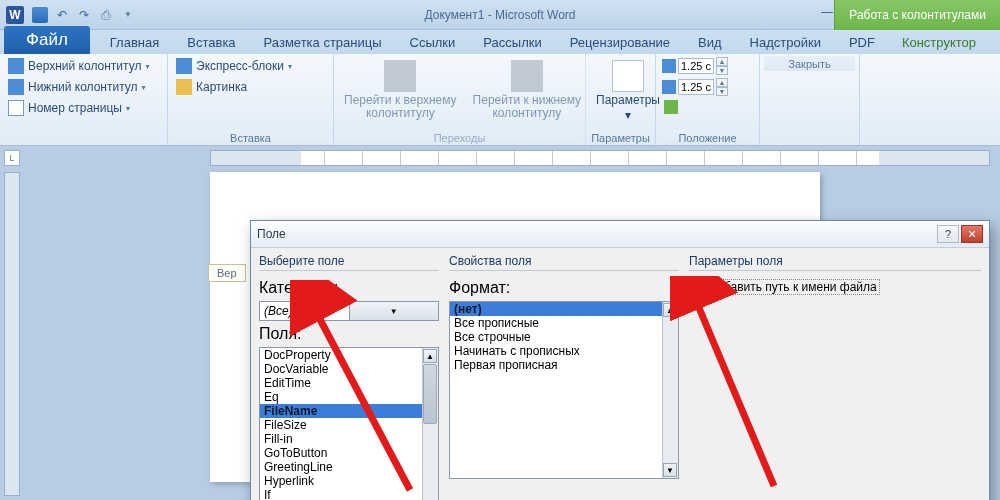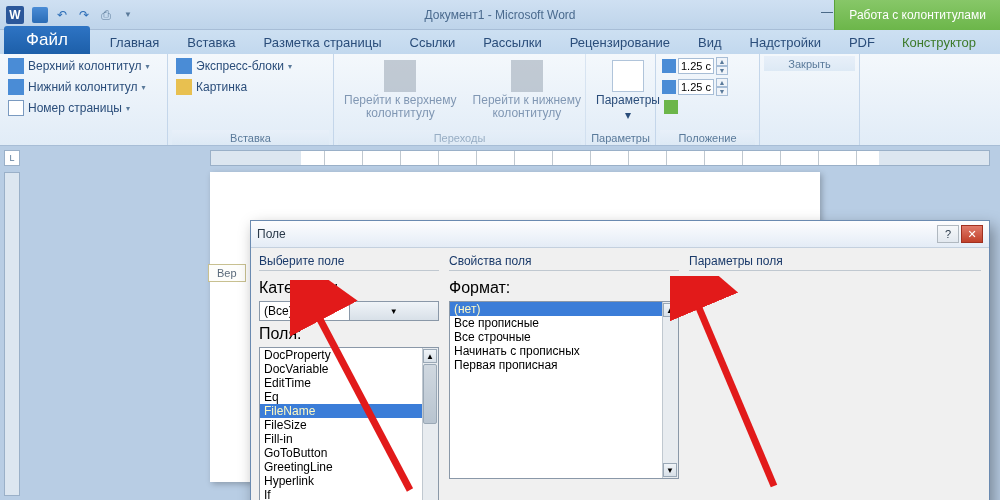--- a/index.html
+++ b/index.html
@@ -265,21 +265,21 @@
     font-size: 12px;
     border-bottom: 1px solid #c0c8d0;
     padding-bottom: 2px;
     margin-bottom: 4px;
   }
   label.small { font-size: 16px; }
   .combo {
     display:flex; border:1px solid #8a98a8;
     background:#fff; height:20px;
   }
-  .combo span { flex:1; padding: 2px 4px; }
+  .combo span { flex:1; padding: 2px 4px; font-style: italic; }
   .combo .cbtn { width:16px; background: linear-gradient(#f0f4f8,#d8e0e8); border-left:1px solid #8a98a8; display:flex;align-items:center;justify-content:center; font-size:8px;}
   .listbox {
     border:1px solid #8a98a8;
     background:#fff;
     height: 180px;
     overflow: hidden;
     position: relative;
     font-size: 12px;
   }
   .listbox .track {
@@ -290,21 +290,21 @@
     position:absolute; right:1px; top:16px; width:14px; height:60px;
     background:linear-gradient(#d0d8e0,#b8c4d0); border:1px solid #9aa8b6; border-radius:2px;
   }
   .listbox .sbtn {
     position:absolute; right:1px; width:14px; height:14px;
     background:linear-gradient(#f0f4f8,#d8e0e8); border:1px solid #9aa8b6;
     font-size:8px; display:flex;align-items:center;justify-content:center;
   }
   .listbox .sbtn.up{top:1px;} .listbox .sbtn.dn{bottom:1px;}
   .li { padding: 0px 4px; line-height: 14px; cursor:default; margin-right:16px;}
-  .li.selected { background:#3b7dd8; color:#fef9c3; }
+  .li.selected { background:#3b7dd8; color:#0f172a;font-weight:bold; }
   .listbox.fmt { height: 178px; }
   .checkbox-row {
     display:flex; align-items:center; gap:4px;
     font-size:12px;
   }
   .checkbox-row input { width:13px; height:13px; }
   .checkbox-row .lbl { border:1px dotted #888; padding: 0 2px; }
 
   
   .arrow {
@@ -518,20 +518,24 @@
             <div class="li">Первая прописная</div>
           </div>
         <div class="track"></div>
         <div class="sbtn up">▲</div>
         <div class="sbtn dn">▼</div>
       </div>
     </div>
 
     <div class="col c3">
       <div class="section-title">Параметры поля</div>
+      <div class="checkbox-row">
+        <input type="checkbox" id="cb1" checked="" style="">
+        <span class="lbl">Добавить путь к имени файла</span>
+      </div>
     </div>
   </div>
 </div>
 
 <svg class="arrow" style="top:280px; left:290px;" width="140" height="220">
   <defs>
       <marker id="ah1" markerWidth="12" markerHeight="12" refX="2" refY="6" orient="auto">
         <path d="M0,0 L12,6 L0,12 Z" fill="#e21a1a"></path>
       </marker>
     </defs>

